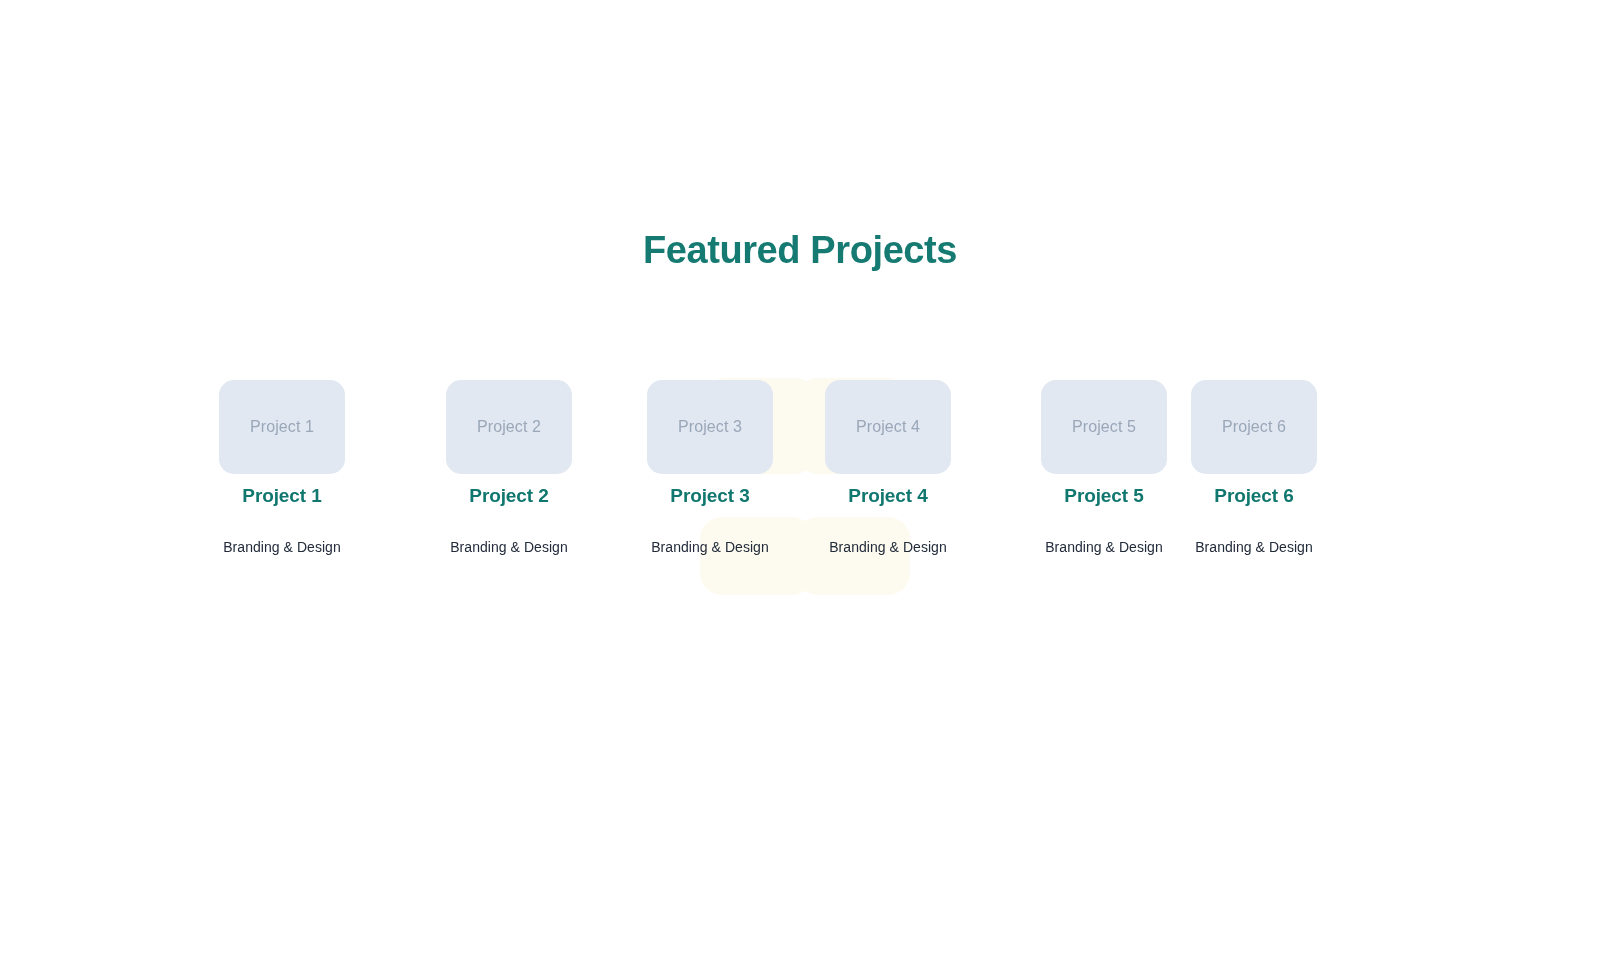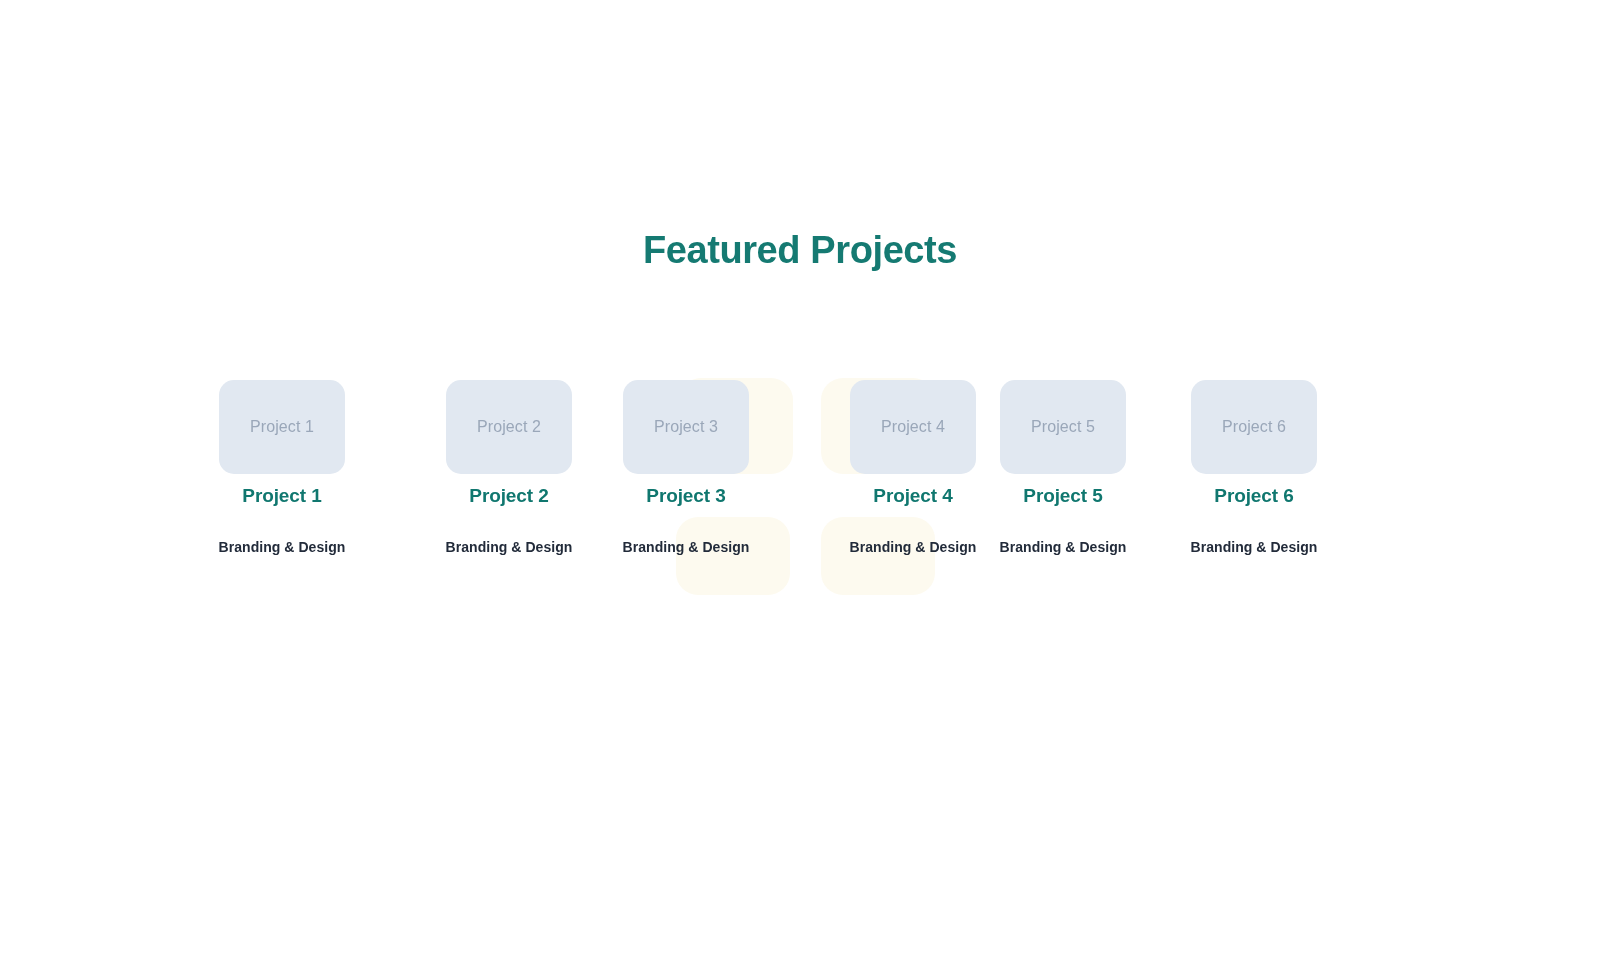--- a/index.html
+++ b/index.html
@@ -125,21 +125,21 @@
   }
 
   .project-subtitle {
     position: absolute;
     left: -14px;
     top: 163px;
     width: 154px;
     text-align: center;
     font-size: 14px;
     line-height: 20px;
-    font-weight: 700;
+    font-weight: 400;
     color: #222b3a;
     letter-spacing: 0.05px;
     white-space: nowrap;
     z-index: 3;
   }
 </style>
 </head>
 <body>
 
 <div id="page-root">
@@ -154,39 +154,39 @@
         <div class="project-title">Project 1</div>
         <div class="project-subtitle">Branding &amp; Design</div>
       </div>
       <div class="project-card" style="left: 446px;">
         <div class="project-thumb">
           <span class="project-thumb-label">Project 2</span>
         </div>
         <div class="project-title">Project 2</div>
         <div class="project-subtitle">Branding &amp; Design</div>
       </div>
-      <div class="project-card" style="left: 623px;">
+      <div class="project-card" style="left: 647px;">
         <div class="deco-blob top-right"></div>
         <div class="deco-blob bottom-right"></div>
         <div class="project-thumb">
           <span class="project-thumb-label">Project 3</span>
         </div>
         <div class="project-title">Project 3</div>
         <div class="project-subtitle">Branding &amp; Design</div>
       </div>
-      <div class="project-card" style="left: 850px;">
+      <div class="project-card" style="left: 825px;">
         <div class="deco-blob top-left"></div>
         <div class="deco-blob bottom-left"></div>
         <div class="project-thumb">
           <span class="project-thumb-label">Project 4</span>
         </div>
         <div class="project-title">Project 4</div>
         <div class="project-subtitle">Branding &amp; Design</div>
       </div>
-      <div class="project-card" style="left: 1000px;">
+      <div class="project-card" style="left: 1041px;">
         <div class="project-thumb">
           <span class="project-thumb-label">Project 5</span>
         </div>
         <div class="project-title">Project 5</div>
         <div class="project-subtitle">Branding &amp; Design</div>
       </div>
       <div class="project-card" style="left: 1191px;">
         <div class="project-thumb">
           <span class="project-thumb-label">Project 6</span>
         </div>

